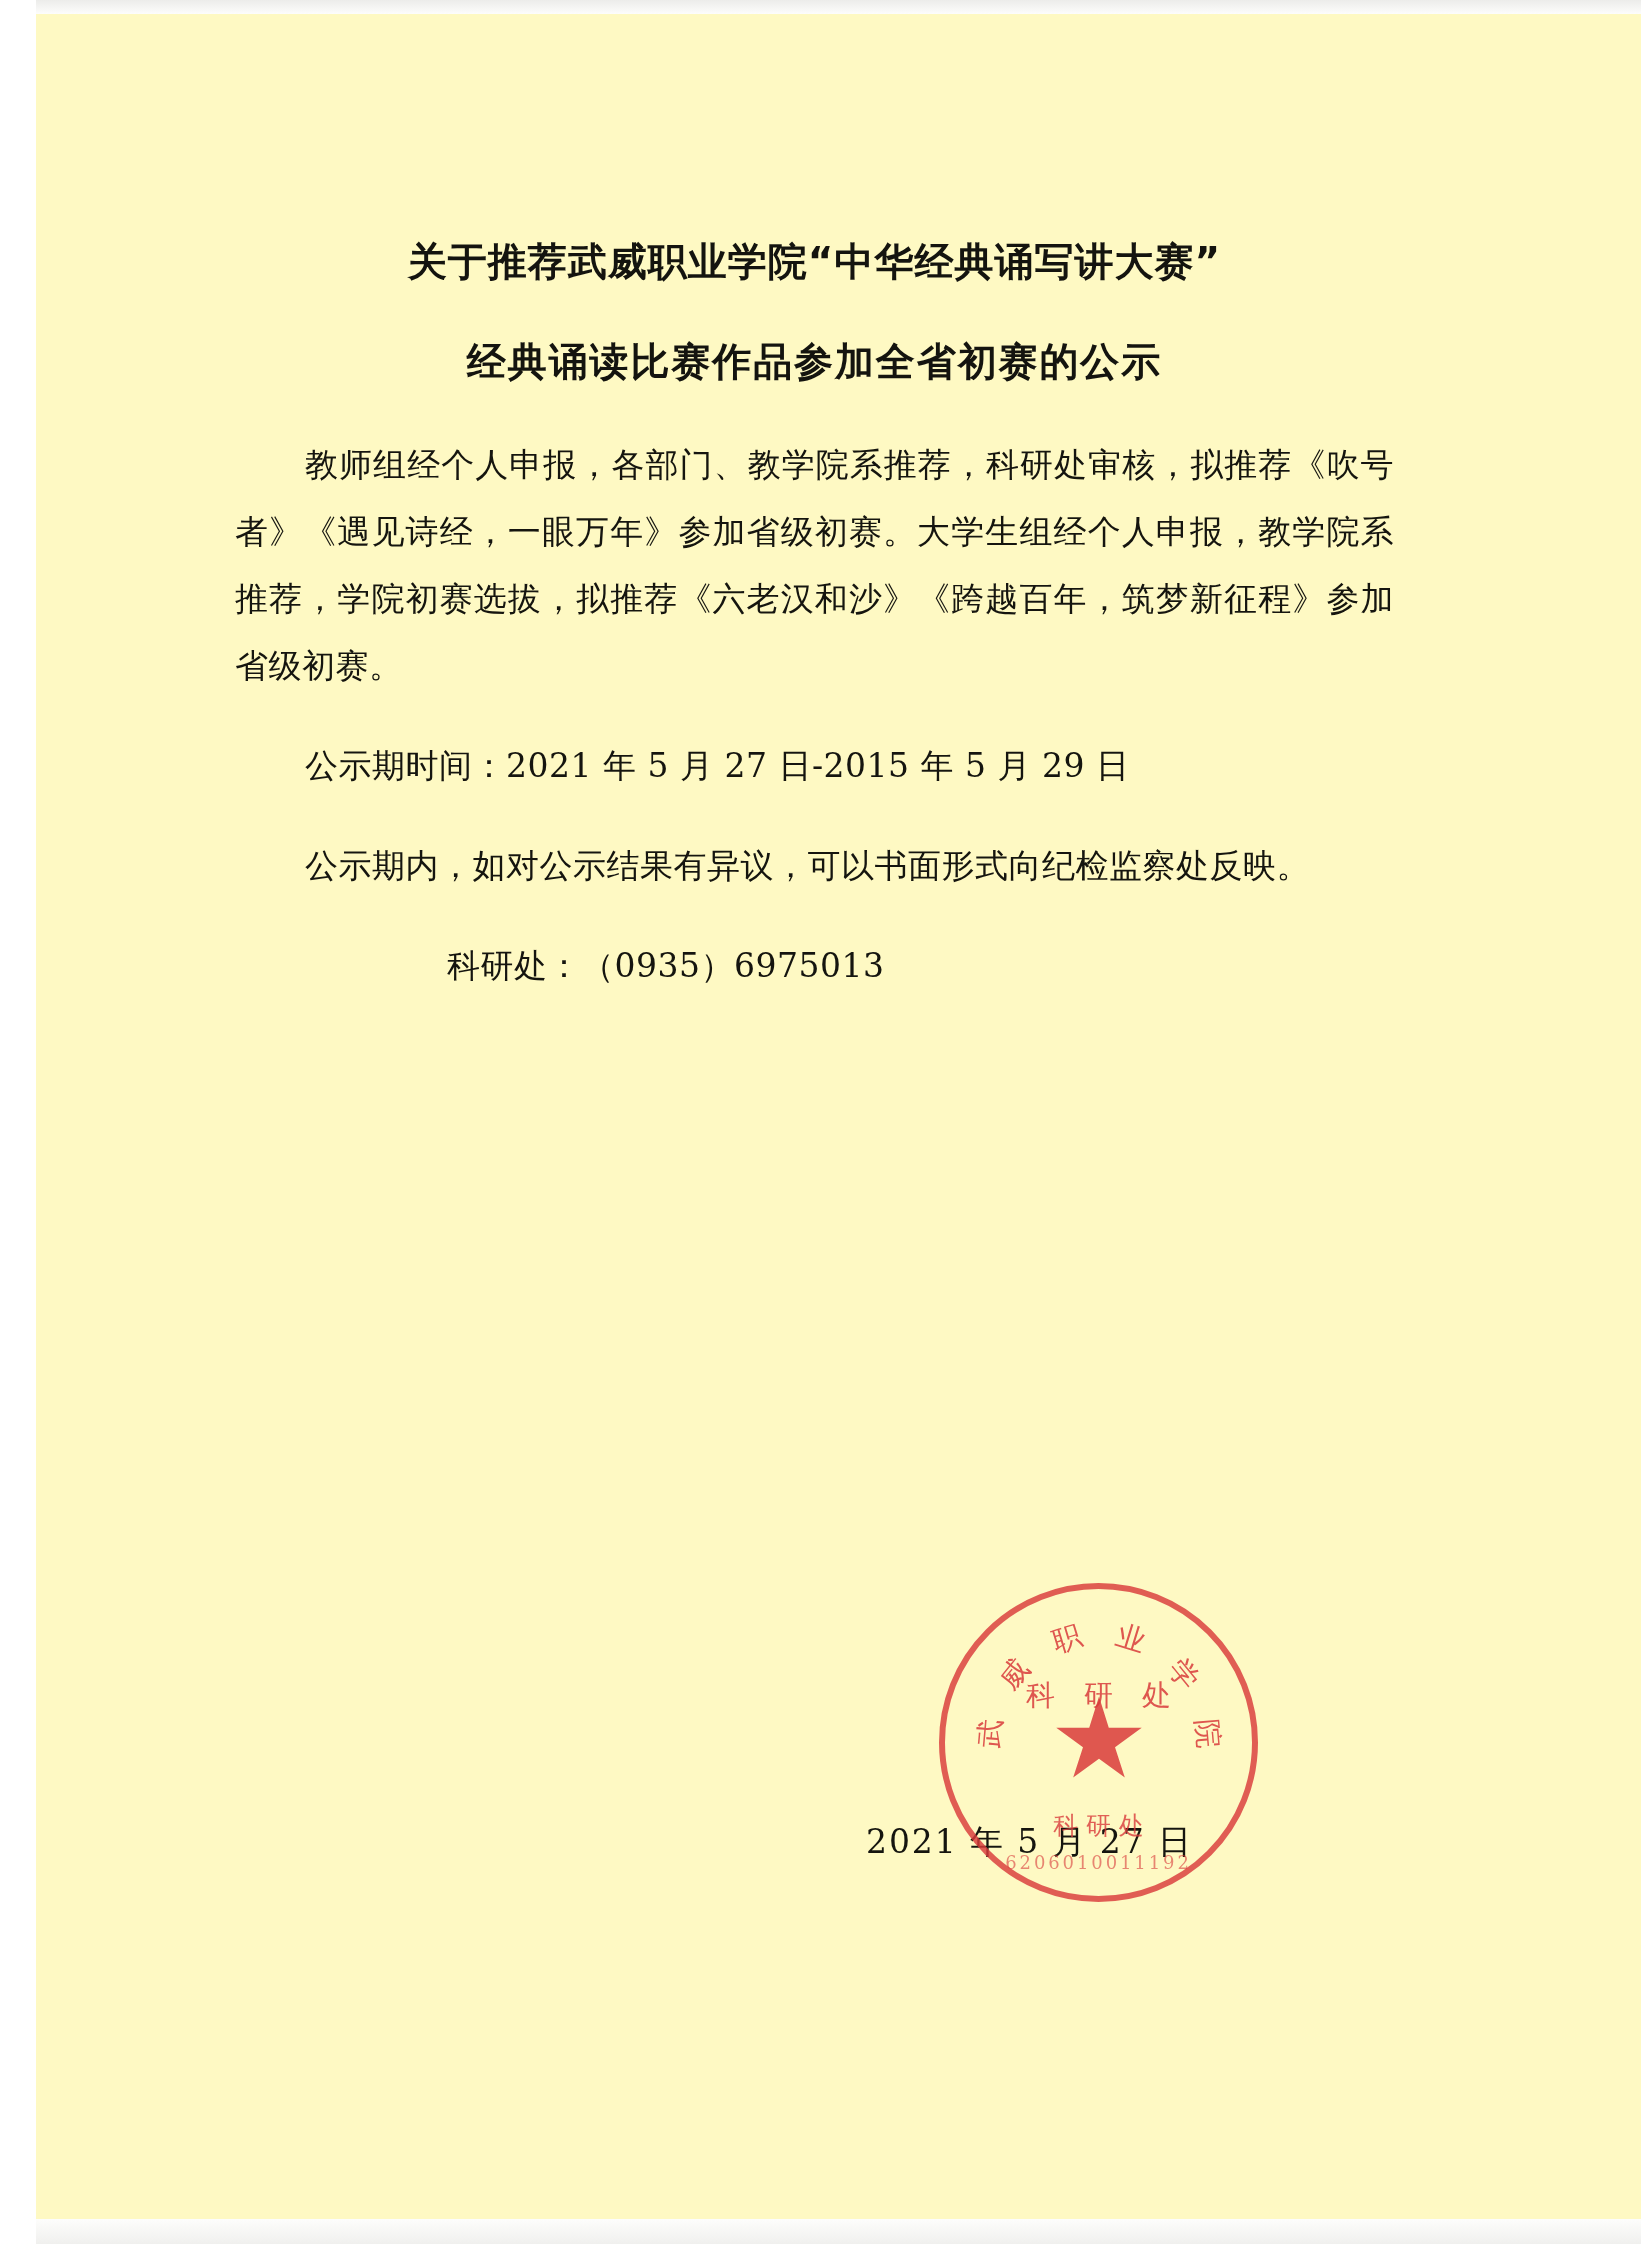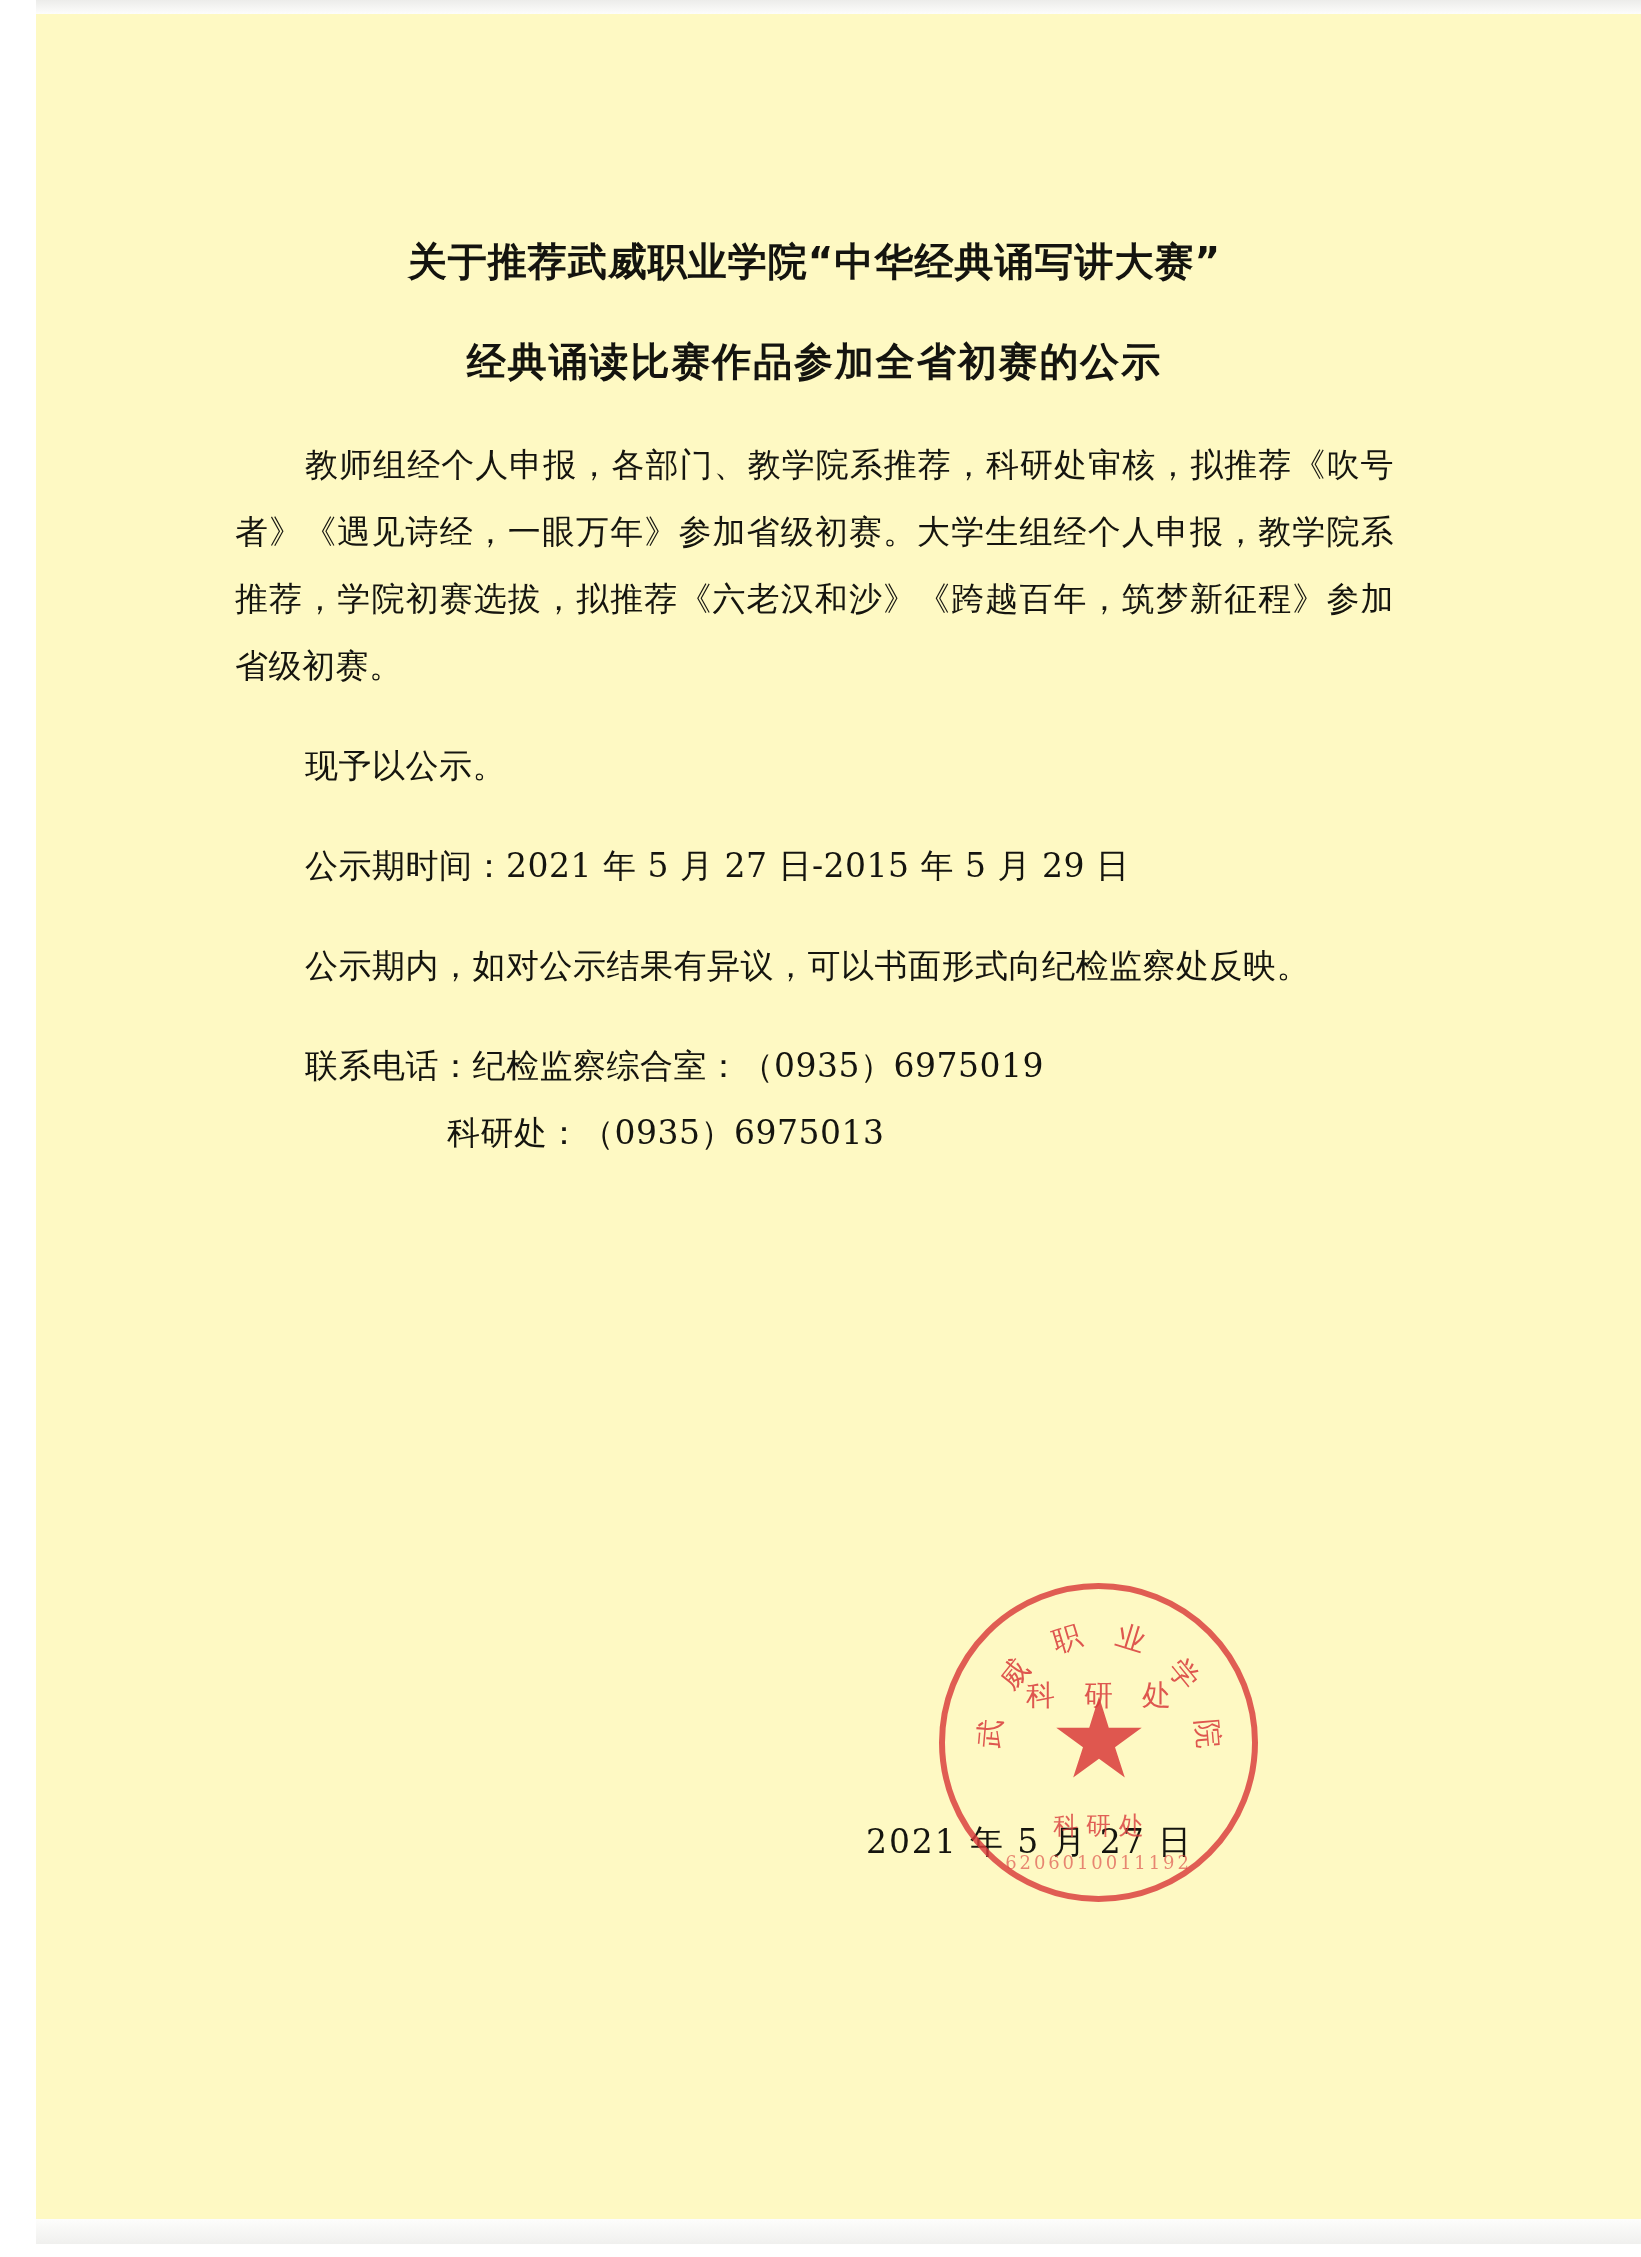--- a/index.html
+++ b/index.html
@@ -203,26 +203,24 @@
   <div class="scan-edge-bottom"></div>
 
   <div class="doc-body">
 
     <div class="doc-title">
       <span class="line title-line-1">关于推荐武威职业学院“中华经典诵写讲大赛”</span>
       <span class="line title-line-2">经典诵读比赛作品参加全省初赛的公示</span>
     </div>
 
     <p class="para">教师组经个人申报，各部门、教学院系推荐，科研处审核，拟推荐《吹号者》《遇见诗经，一眼万年》参加省级初赛。大学生组经个人申报，教学院系推荐，学院初赛选拔，拟推荐《六老汉和沙》《跨越百年，筑梦新征程》参加省级初赛。</p>
-    <p class="para">现予以公示。</p>
     <p class="para">公示期时间：2021 年 5 月 27 日-2015 年 5 月 29 日</p>
     <p class="para">公示期内，如对公示结果有异议，可以书面形式向纪检监察处反映。</p>
 
     <div class="contact-block">
-      <div class="contact-line">联系电话：纪检监察综合室：（0935）6975019</div>
       <div class="contact-line indent2">科研处：（0935）6975013</div>
     </div>
 
   </div>
 
   <div class="date-line">2021 年 5 月 27 日</div>
 
   <div class="stamp">
     <div class="stamp-ring"></div>
     <div class="stamp-top-text" id="seal-arc">

